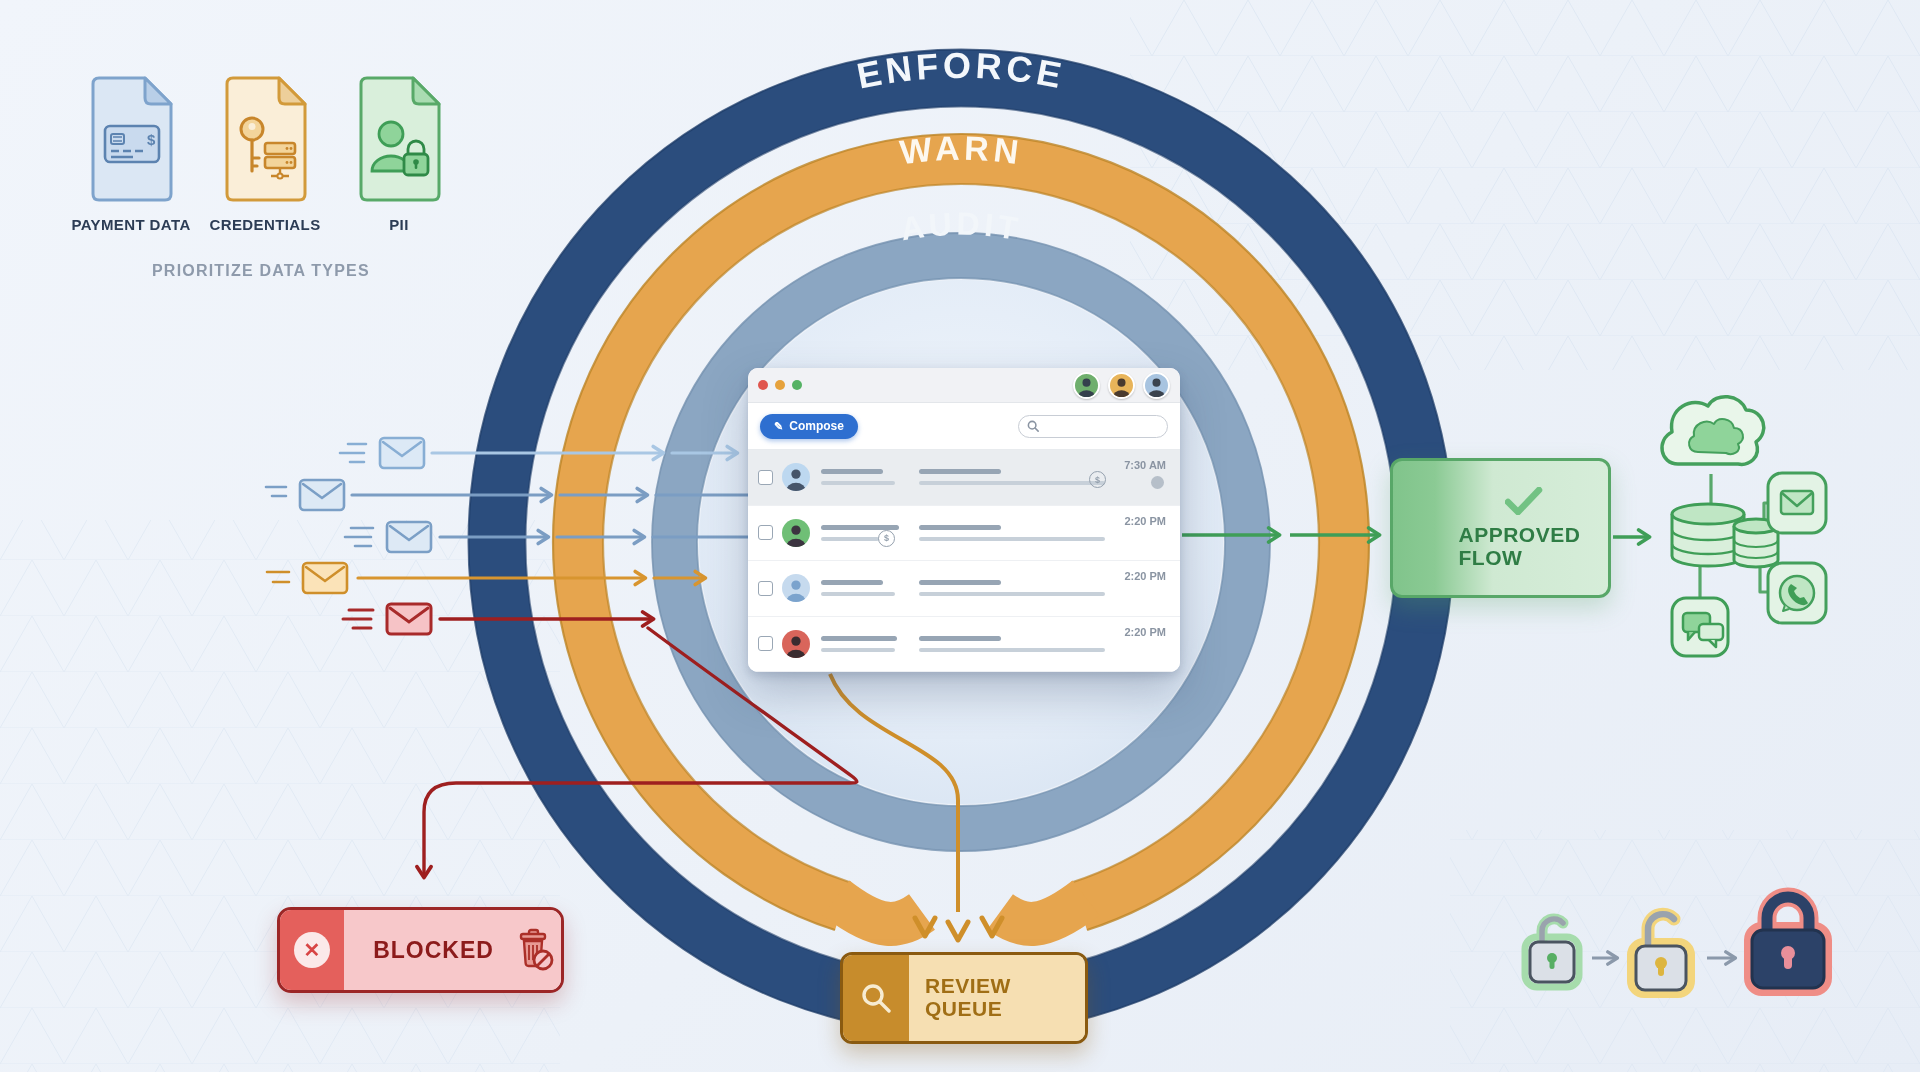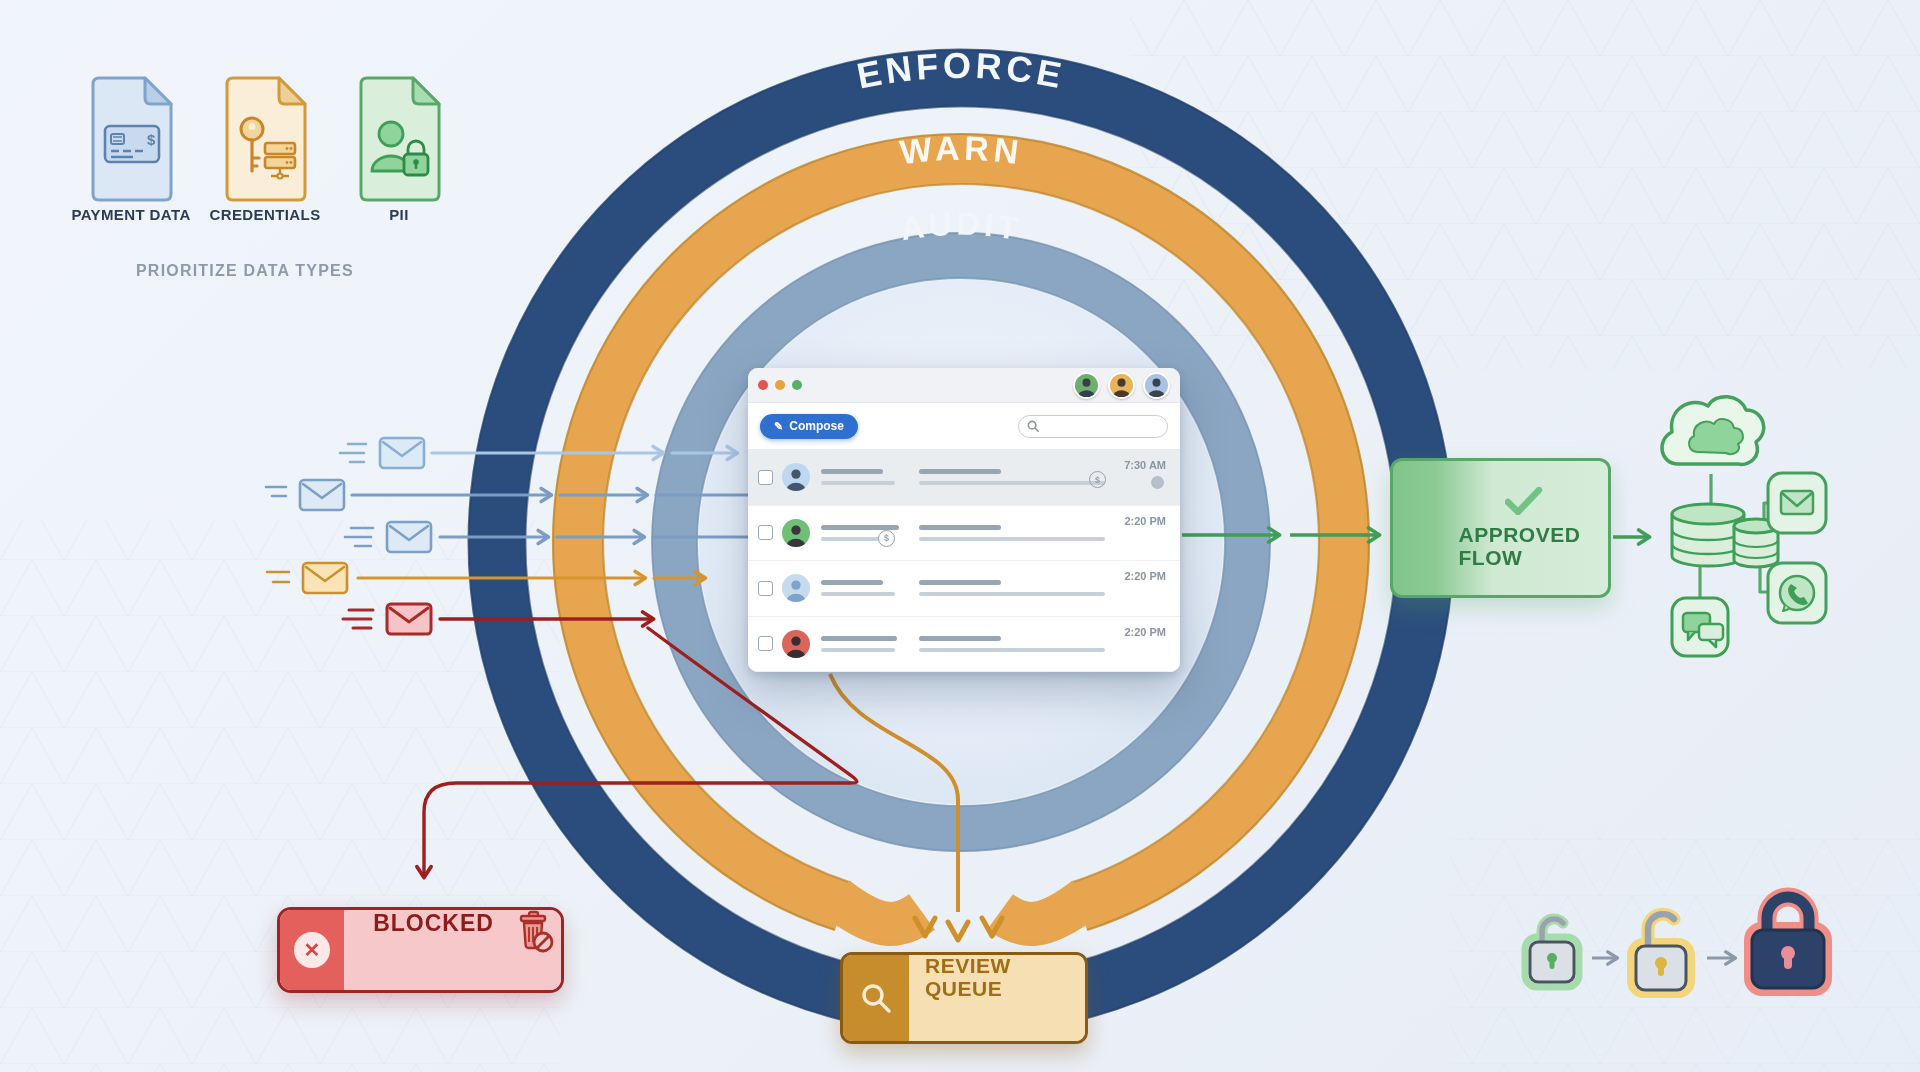--- a/index.html
+++ b/index.html
@@ -4,22 +4,22 @@
 <style>
   html,body{margin:0;padding:0;background:#e9eef6;font-family:"Liberation Sans",sans-serif;}
   #canvas{position:relative;width:1920px;height:1072px;overflow:hidden;
     background:linear-gradient(135deg,#f1f5fb 0%,#ecf1f8 55%,#e7edf6 100%);}
   #diagram-svg{position:absolute;left:0;top:0;z-index:1;}
   svg text{font-family:"Liberation Sans",sans-serif;}
 
   
   .cards{position:absolute;left:78px;top:74px;z-index:3;display:flex;gap:28px;}
   .card{width:106px;display:flex;flex-direction:column;align-items:center;}
-  .card-label{font-size:15px;font-weight:700;color:#2c3c55;letter-spacing:.4px;white-space:nowrap;}
-  .cards-heading{position:absolute;left:136px;top:262px;z-index:3;font-size:16px;font-weight:600;
+  .card-label{margin-top:10px;font-size:15px;font-weight:700;color:#2c3c55;letter-spacing:.4px;white-space:nowrap;}
+  .cards-heading{position:absolute;left:152px;top:262px;z-index:3;font-size:16px;font-weight:600;
     color:#8e9aab;letter-spacing:1.2px;}
 
   
   .window{position:absolute;left:748px;top:368px;width:432px;height:304px;z-index:4;
     background:#fff;border-radius:10px;box-shadow:0 20px 45px rgba(35,58,95,.28),0 4px 10px rgba(35,58,95,.18);
     display:flex;flex-direction:column;overflow:hidden;}
   .titlebar{height:34px;background:#f1f2f5;border-bottom:1px solid #e3e6ea;display:flex;align-items:center;padding:0 10px;flex:none;}
   .traffic{display:flex;gap:7px;}
   .dot{width:10px;height:10px;border-radius:50%;}
   .dot.red{background:#e0564e}.dot.yellow{background:#e6a23c}.dot.green{background:#55b264}
@@ -56,27 +56,27 @@
     font-size:9px;font-weight:700;display:flex;align-items:center;justify-content:center;}
   .cur-icon.r1{right:74px;top:21px;}
   .cur-icon.r3{left:130px;top:24px;}
 
   
   .blocked-box{position:absolute;left:277px;top:907px;width:281px;height:80px;z-index:3;display:flex;
     border:3px solid #9c2626;border-radius:14px;overflow:hidden;box-shadow:0 10px 22px rgba(156,38,38,.25);}
   .blocked-left{width:64px;background:#e4605c;display:flex;align-items:center;justify-content:center;flex:none;}
   .x-circle{width:36px;height:36px;border-radius:50%;background:#fbe9e9;color:#d84444;font-size:20px;font-weight:900;
     display:flex;align-items:center;justify-content:center;}
-  .blocked-right{flex:1;background:#f7c8ca;display:flex;align-items:flex-start;justify-content:center;gap:20px;padding-left:22px;}
+  .blocked-right{flex:1;background:#f7c8ca;display:flex;align-items:center;justify-content:center;gap:20px;padding-left:22px;}
   .blocked-label{color:#8c1b1b;font-size:23px;font-weight:800;letter-spacing:1px;}
 
   .review-box{position:absolute;left:840px;top:952px;width:242px;height:86px;z-index:3;display:flex;
     border:3px solid #8a5a10;border-radius:12px;overflow:hidden;box-shadow:0 10px 22px rgba(138,90,16,.3);}
   .review-left{width:66px;background:#c78c2c;display:flex;align-items:center;justify-content:center;flex:none;}
-  .review-right{flex:1;background:#f6dfb2;display:flex;align-items:flex-start;padding-left:16px;}
+  .review-right{flex:1;background:#f6dfb2;display:flex;align-items:center;padding-left:16px;}
   .review-label{color:#a06e15;font-size:21px;font-weight:800;letter-spacing:.5px;line-height:1.08;width:100px;}
 
   .approved-box{position:absolute;left:1390px;top:458px;width:221px;height:140px;z-index:2;
     border:3px solid #58a768;border-radius:12px;box-shadow:0 10px 24px rgba(88,167,104,.28);
     background:linear-gradient(90deg,#80c48b 0px,#8bca94 42px,#cfe9d2 100px,#d6edd9 100%);
     display:flex;flex-direction:column;align-items:center;justify-content:center;padding-left:46px;box-sizing:border-box;}
   .approved-label{color:#2f7d45;font-size:21px;font-weight:800;letter-spacing:.5px;line-height:1.1;width:130px;margin-top:8px;}
 </style>
 </head>
 <body>

